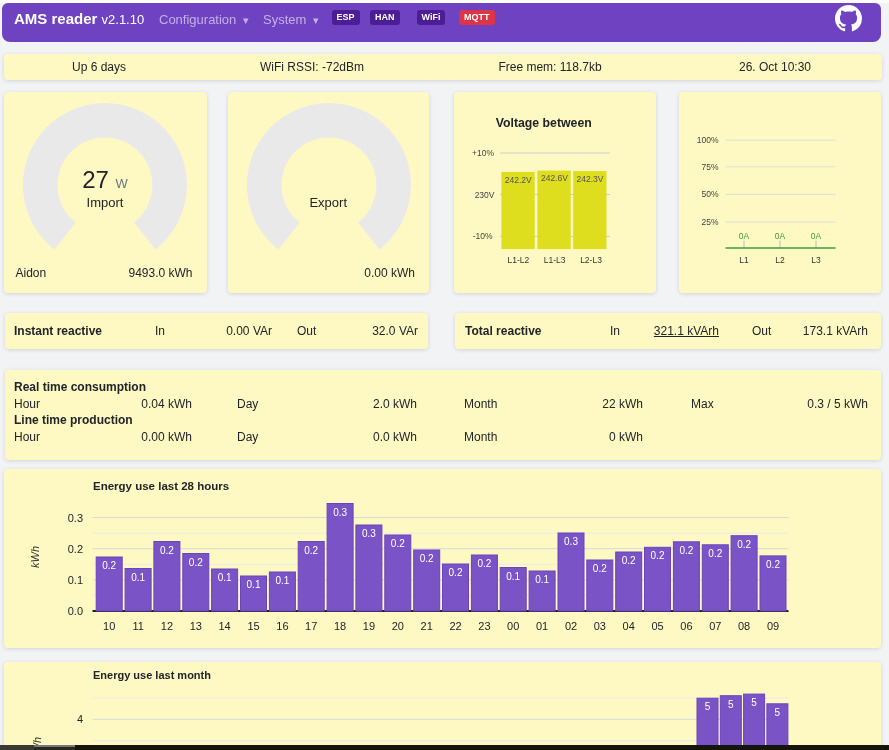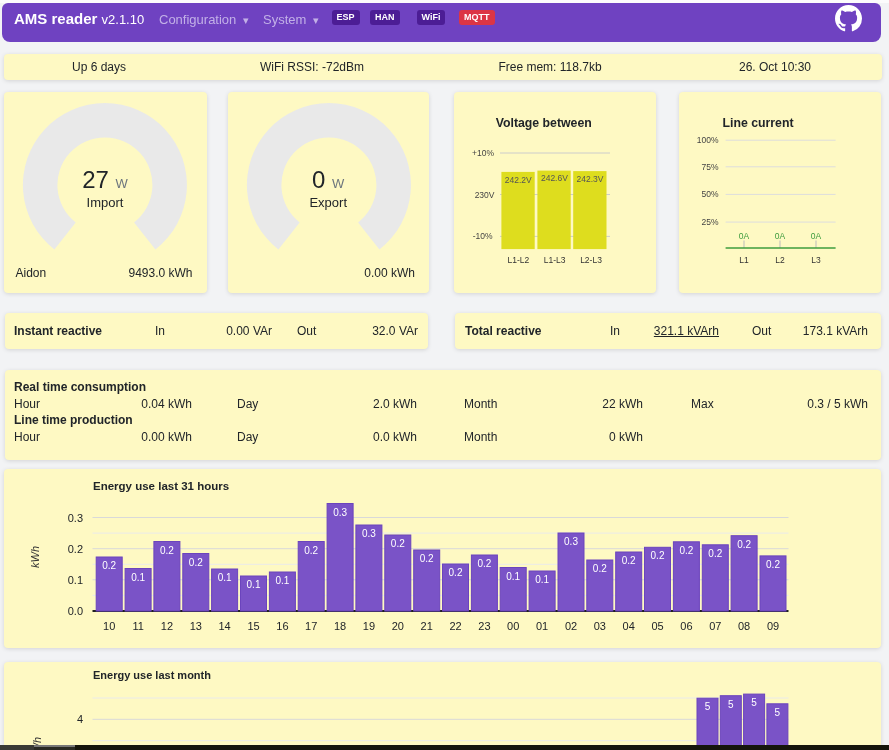--- a/index.html
+++ b/index.html
@@ -55,21 +55,20 @@
   </svg>
   <div class="gbig" style="top:74px;">27 <span>W</span></div>
   <div class="glab" style="top:103px;">Import</div>
   <div class="brow">Aidon <span class="r">9493.0 kWh</span></div>
 </div>
 
 <div class="card" style="left:227.5px; top:92px; width:201.5px; height:201px;">
   <svg width="201" height="175" style="position:absolute; top:0; left:0;">
     <path d="M50.4 157.6 A82 82 0 1 1 151.4 157.6 L130.1 130.4 A47.5 47.5 0 1 0 71.7 130.4 Z" fill="#e9e9e9"></path>
   </svg>
-  <div class="gbig" style="top:74px;">0 <span>W</span></div>
   <div class="glab" style="top:103px;">Export</div>
   <div class="brow">
       <span class="r">0.00 kWh</span>
     </div>
 </div>
 
 <div class="card" style="left:454px; top:92px; width:201.5px; height:201px;">
   <div class="ctitle" style="left:-11px;">Voltage between</div>
   <svg width="201" height="201" style="position:absolute; top:0; left:0;">
     <line x1="46" y1="61" x2="156" y2="61" stroke="#ccc" stroke-width="1"></line>
@@ -84,21 +83,20 @@
     <text x="40" y="64" font-size="8.5" fill="#444" text-anchor="end">+10%</text>
     <text x="40.5" y="105.5" font-size="8.5" fill="#444" text-anchor="end">230V</text>
     <text x="38.5" y="147.4" font-size="8.5" fill="#444" text-anchor="end">-10%</text>
     <text x="64.3" y="170.5" font-size="8.5" fill="#333" text-anchor="middle">L1-L2</text>
     <text x="100.7" y="170.5" font-size="8.5" fill="#333" text-anchor="middle">L1-L3</text>
     <text x="137" y="170.5" font-size="8.5" fill="#333" text-anchor="middle">L2-L3</text>
   </svg>
 </div>
 
 <div class="card" style="left:679px; top:92px; width:202px; height:201px;">
-  <div class="ctitle" style="left:-22px;">Line current</div>
   <svg width="202" height="201" style="position:absolute; top:0; left:0;">
     <line x1="46.6" y1="48.2" x2="156.6" y2="48.2" stroke="#ddd"></line>
     <line x1="46.6" y1="74.8" x2="156.6" y2="74.8" stroke="#ddd"></line>
     <line x1="46.6" y1="102.4" x2="156.6" y2="102.4" stroke="#ddd"></line>
     <line x1="46.6" y1="130.1" x2="156.6" y2="130.1" stroke="#ddd"></line>
     <line x1="65" y1="148.5" x2="65" y2="156" stroke="#bbb"></line>
     <line x1="101" y1="148.5" x2="101" y2="156" stroke="#bbb"></line>
     <line x1="137" y1="148.5" x2="137" y2="156" stroke="#bbb"></line>
     <line x1="46.6" y1="156" x2="156.6" y2="156" stroke="#3e9c3e" stroke-width="1.5"></line>
     <text x="65" y="147.4" font-size="8.5" fill="#3e9c3e" text-anchor="middle">0A</text>
@@ -140,21 +138,21 @@
 <div class="abs t12 ra" style="left:788px; top:397px; width:80px;">0.3 / 5 kWh</div>
 <div class="abs b t12" style="left:14px; top:413px;">Line time production</div>
 <div class="abs t12" style="left:14px; top:430px;">Hour</div>
 <div class="abs t12 ra" style="left:122px; top:430px; width:70px;">0.00 kWh</div>
 <div class="abs t12" style="left:237px; top:430px;">Day</div>
 <div class="abs t12 ra" style="left:347px; top:430px; width:70px;">0.0 kWh</div>
 <div class="abs t12" style="left:464px; top:430px;">Month</div>
 <div class="abs t12 ra" style="left:573px; top:430px; width:70px;">0 kWh</div>
 
 <div class="card" style="left:4px; top:469px; width:877px; height:179px;">
-  <div class="abs b" style="left:89px; top:11px; font-size:11.5px;">Energy use last 31 hours</div>
+  <div class="abs b" style="left:89px; top:11px; font-size:11.5px;">Energy use last 28 hours</div>
   <svg width="877" height="179" style="position:absolute; top:0; left:0;">
     <line x1="88.5" y1="126.4" x2="784.5" y2="126.4" stroke="#eaeaea"></line>
     <line x1="88.5" y1="110.8" x2="784.5" y2="110.8" stroke="#d9d9d9"></line>
     <line x1="88.5" y1="95.3" x2="784.5" y2="95.3" stroke="#eaeaea"></line>
     <line x1="88.5" y1="79.7" x2="784.5" y2="79.7" stroke="#d9d9d9"></line>
     <line x1="88.5" y1="64.1" x2="784.5" y2="64.1" stroke="#eaeaea"></line>
     <line x1="88.5" y1="48.5" x2="784.5" y2="48.5" stroke="#d9d9d9"></line>
     <text x="79" y="52.5" font-size="11" fill="#212529" text-anchor="end">0.3</text>
     <text x="79" y="83.7" font-size="11" fill="#212529" text-anchor="end">0.2</text>
     <text x="79" y="114.8" font-size="11" fill="#212529" text-anchor="end">0.1</text>

